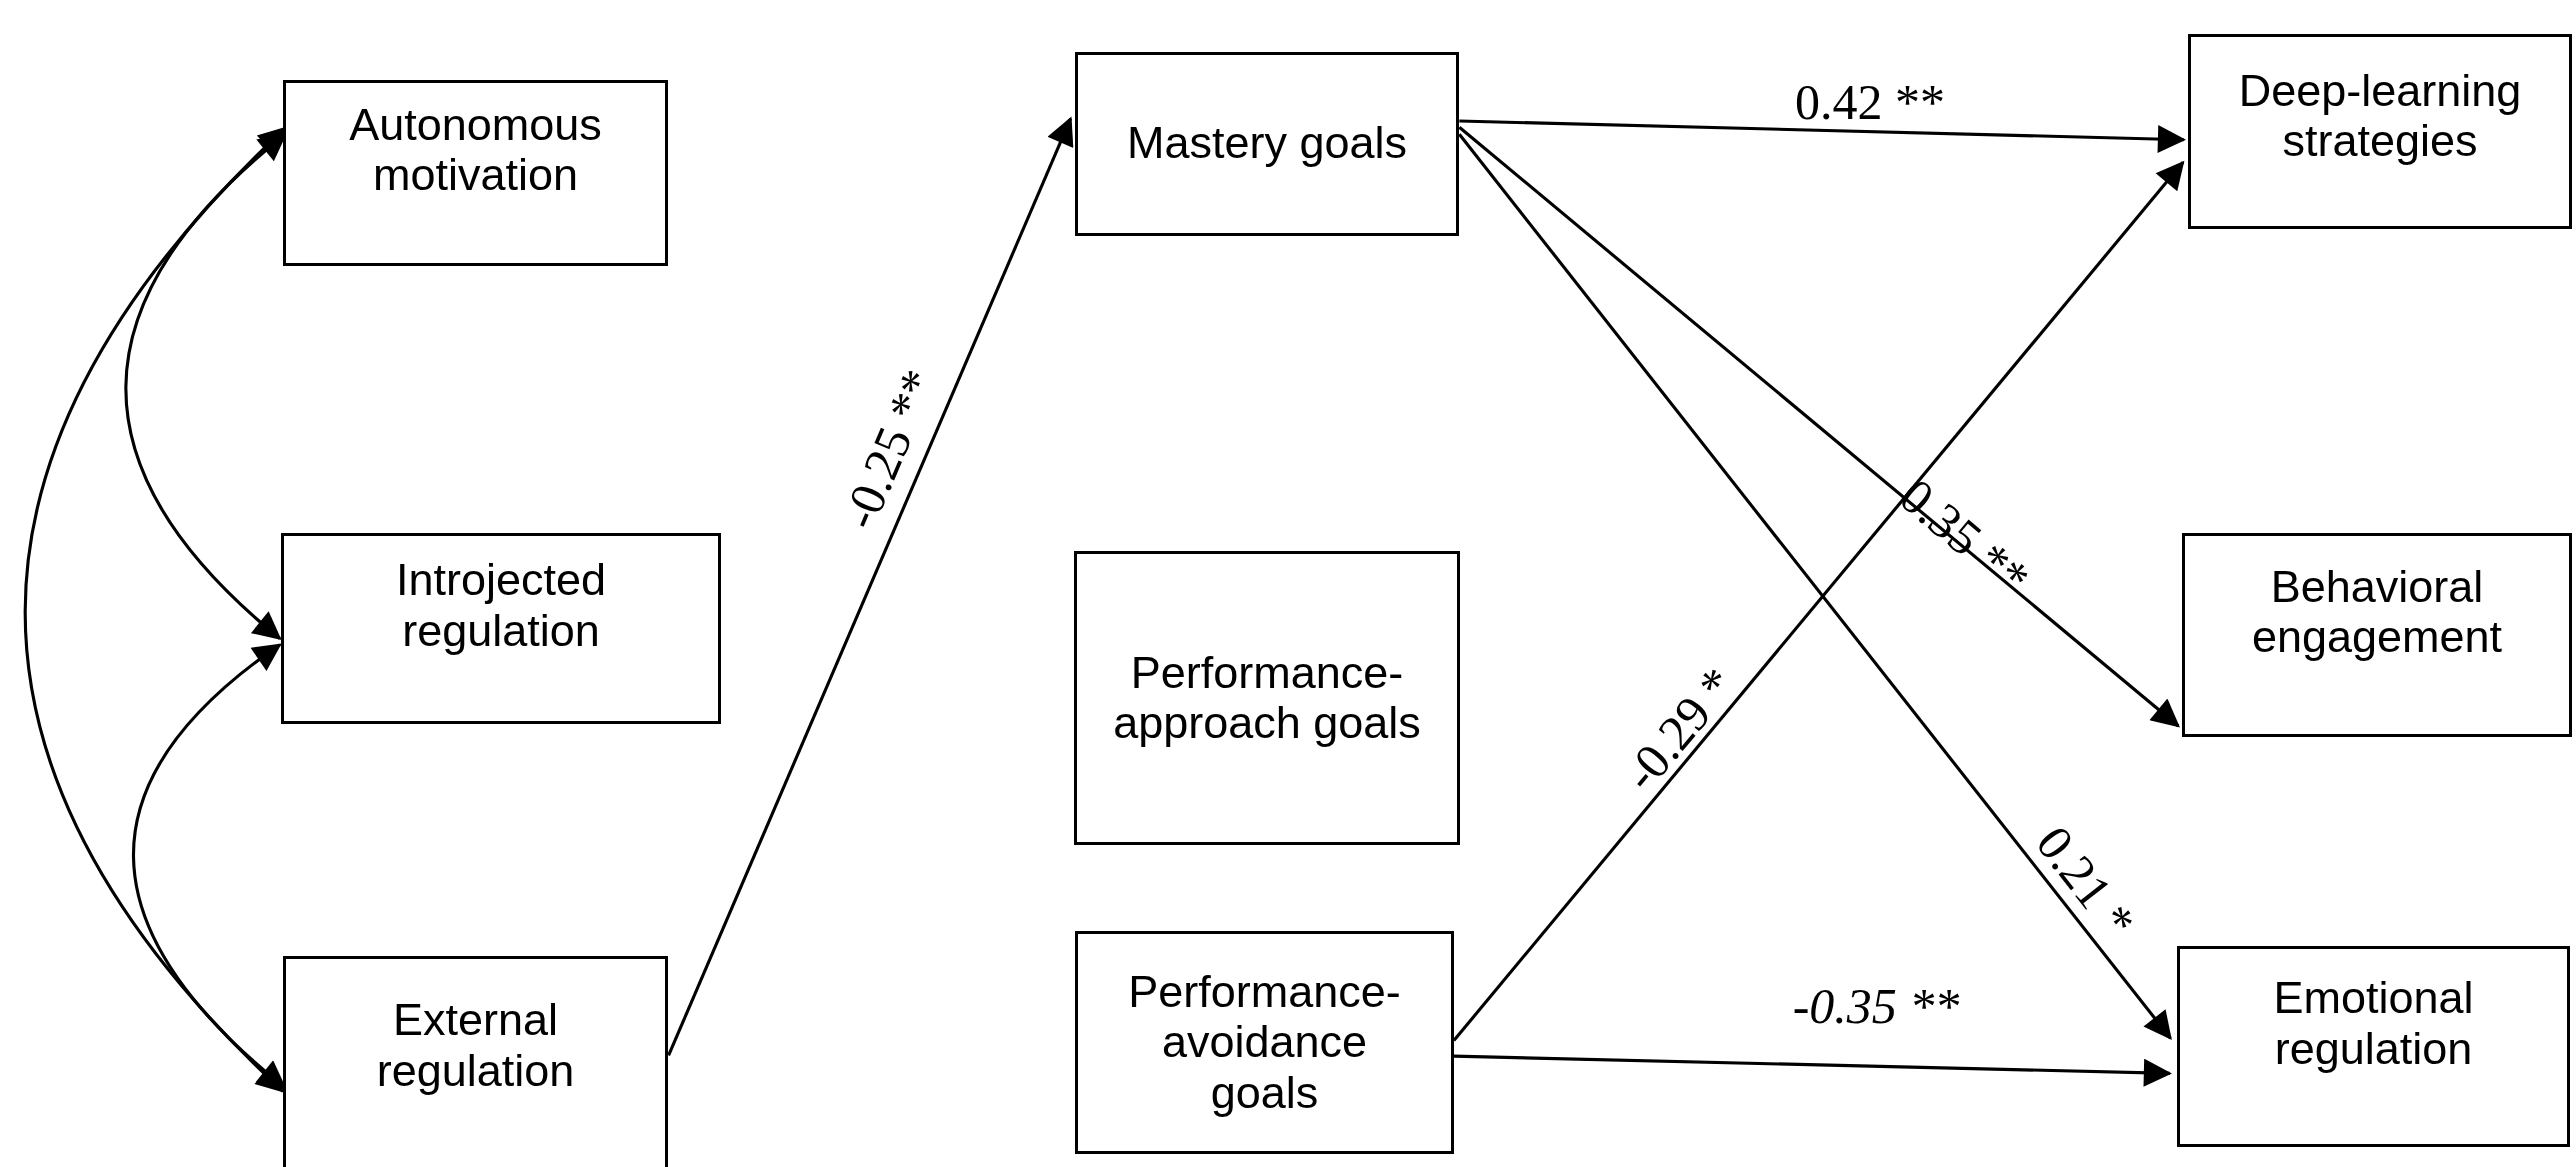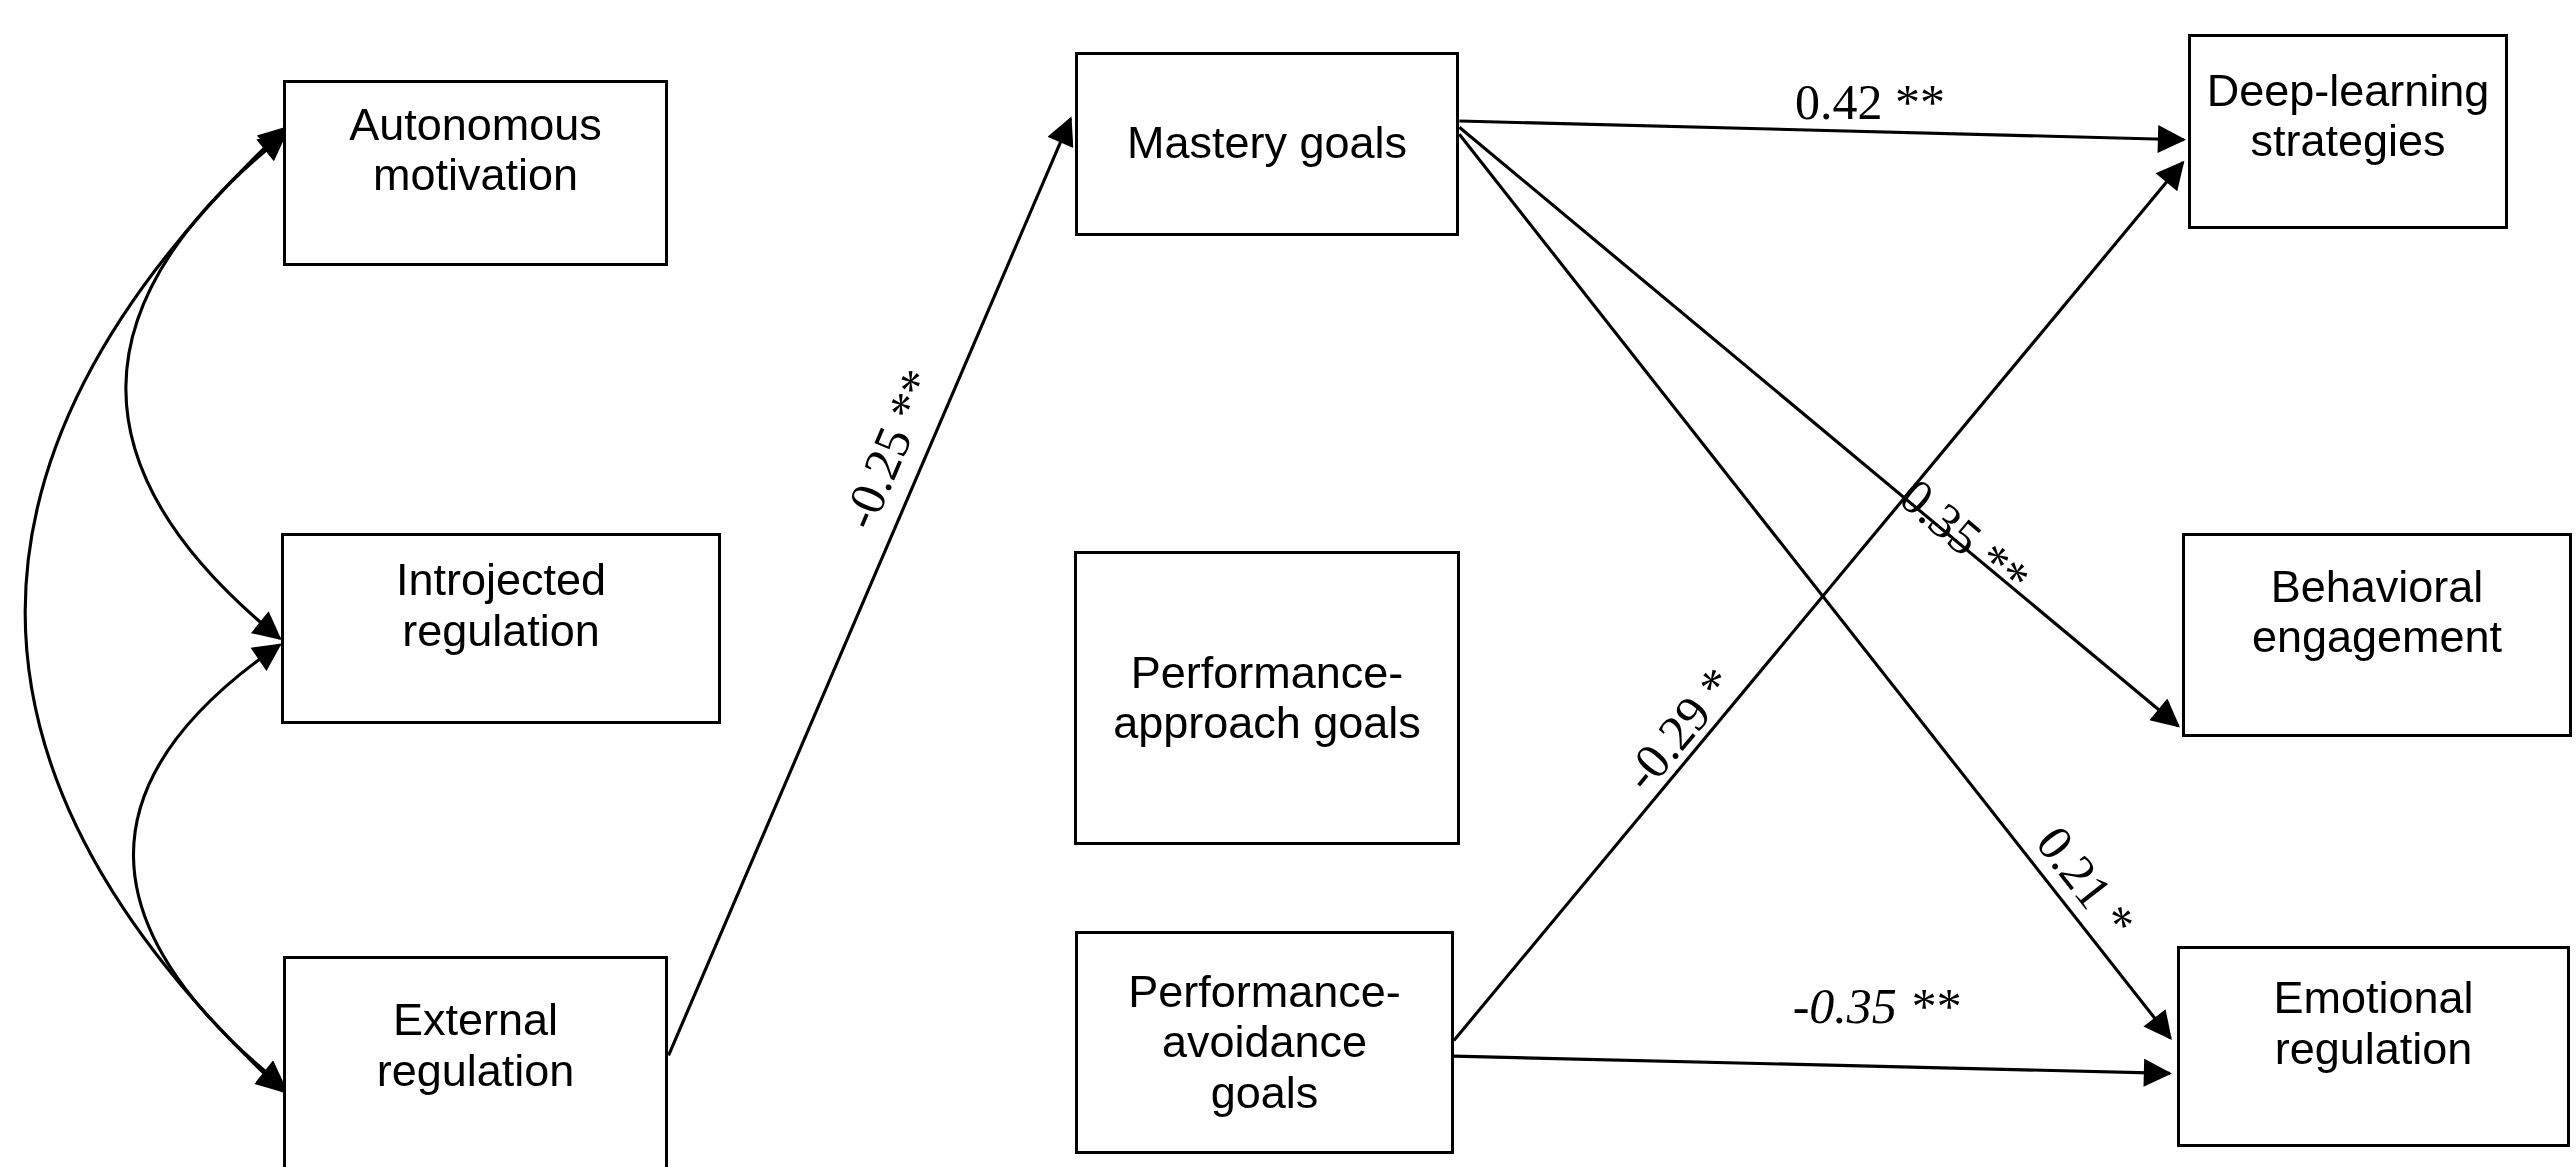--- a/index.html
+++ b/index.html
@@ -63,21 +63,21 @@
 
   <div class="node" style="left:1075px;top:19.5px;width:384px;height:184px;margin-top:32px;">Mastery goals</div>
 
   <div class="node" style="left:1074px;top:551px;width:386px;height:294px;">Performance-
 approach goals</div>
 
   <div class="node" style="left:1075px;top:931px;width:379px;height:223px;">Performance-
 avoidance
 goals</div>
 
-  <div class="node bias-up-sm" style="left:2188px;top:34px;width:320px;height:195px;">Deep-learning
+  <div class="node bias-up-sm" style="left:2188px;top:34px;width:384px;height:195px;">Deep-learning
 strategies</div>
 
   <div class="node bias-up" style="left:2182px;top:533px;width:390px;height:204px;">Behavioral
 engagement</div>
 
   <div class="node bias-up" style="left:2177px;top:946px;width:393px;height:201px;">Emotional
 regulation</div>
 
   <div class="coef" style="left:889px;top:449px;transform:translate(-50%,-50%) rotate(-67deg);">-0.25 **</div>
 

